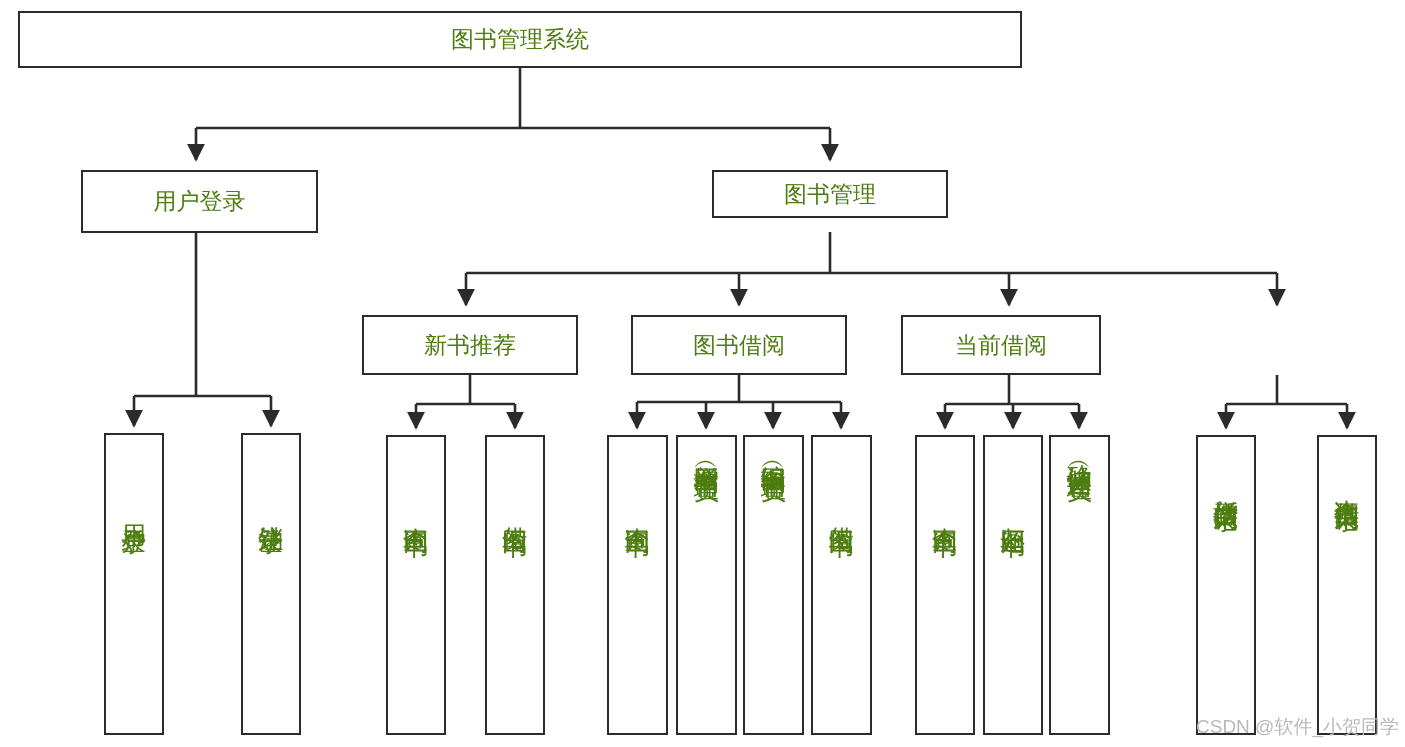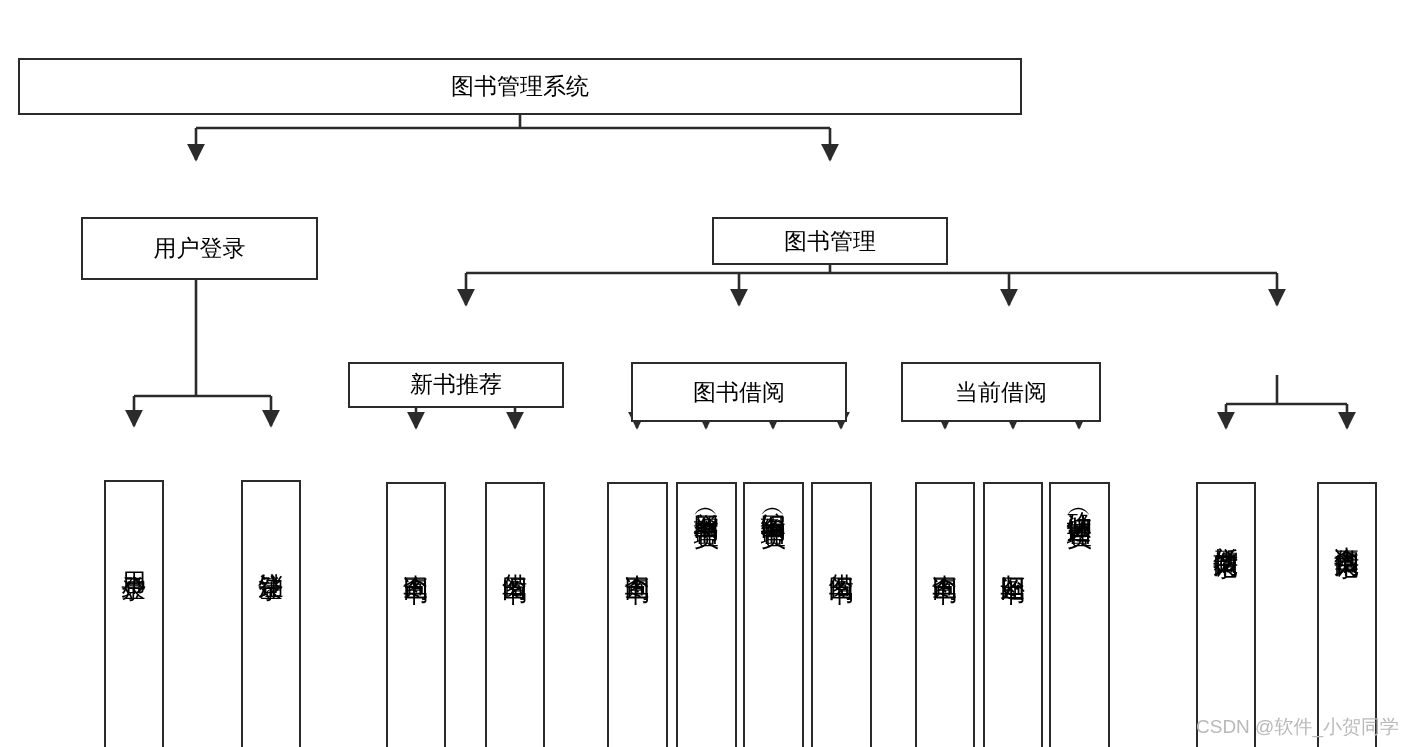--- a/index.html
+++ b/index.html
@@ -26,22 +26,21 @@
     pointer-events: none;
   }
   .node {
     position: absolute;
     box-sizing: border-box;
     border: 2.5px solid #2b2b2b;
     background: #ffffff;
     display: flex;
     align-items: center;
     justify-content: center;
-    color: #000000;
-    margin-top: 47px;
+    color: #4d7c0f;
   }
   .node .label {
     display: block;
     text-align: center;
     line-height: 1.22;
     white-space: nowrap;
   }
   
   .node.horiz .label {
     font-size: 23px;
@@ -135,21 +134,21 @@
   </div>
 
   <div class="node horiz" style="left:81px; top:170px; width:237px; height:63px;">
     <span class="label">用户登录</span>
   </div>
 
   <div class="node horiz" style="left:712px; top:170px; width:236px; height:48px;">
     <span class="label">图书管理</span>
   </div>
 
-  <div class="node horiz" style="left:348px; top:315px; width:216px; height:46px;font-family:Liberation Serif, serif;">
+  <div class="node horiz" style="left:362px; top:315px; width:216px; height:60px;">
     <span class="label">新书推荐</span>
   </div>
 
   <div class="node horiz" style="left:631px; top:315px; width:216px; height:60px;justify-content:center;">
     <span class="label">图书借阅</span>
   </div>
 
   <div class="node horiz" style="left:901px; top:315px; width:200px; height:60px;">
     <span class="label">当前借阅</span>
   </div>

